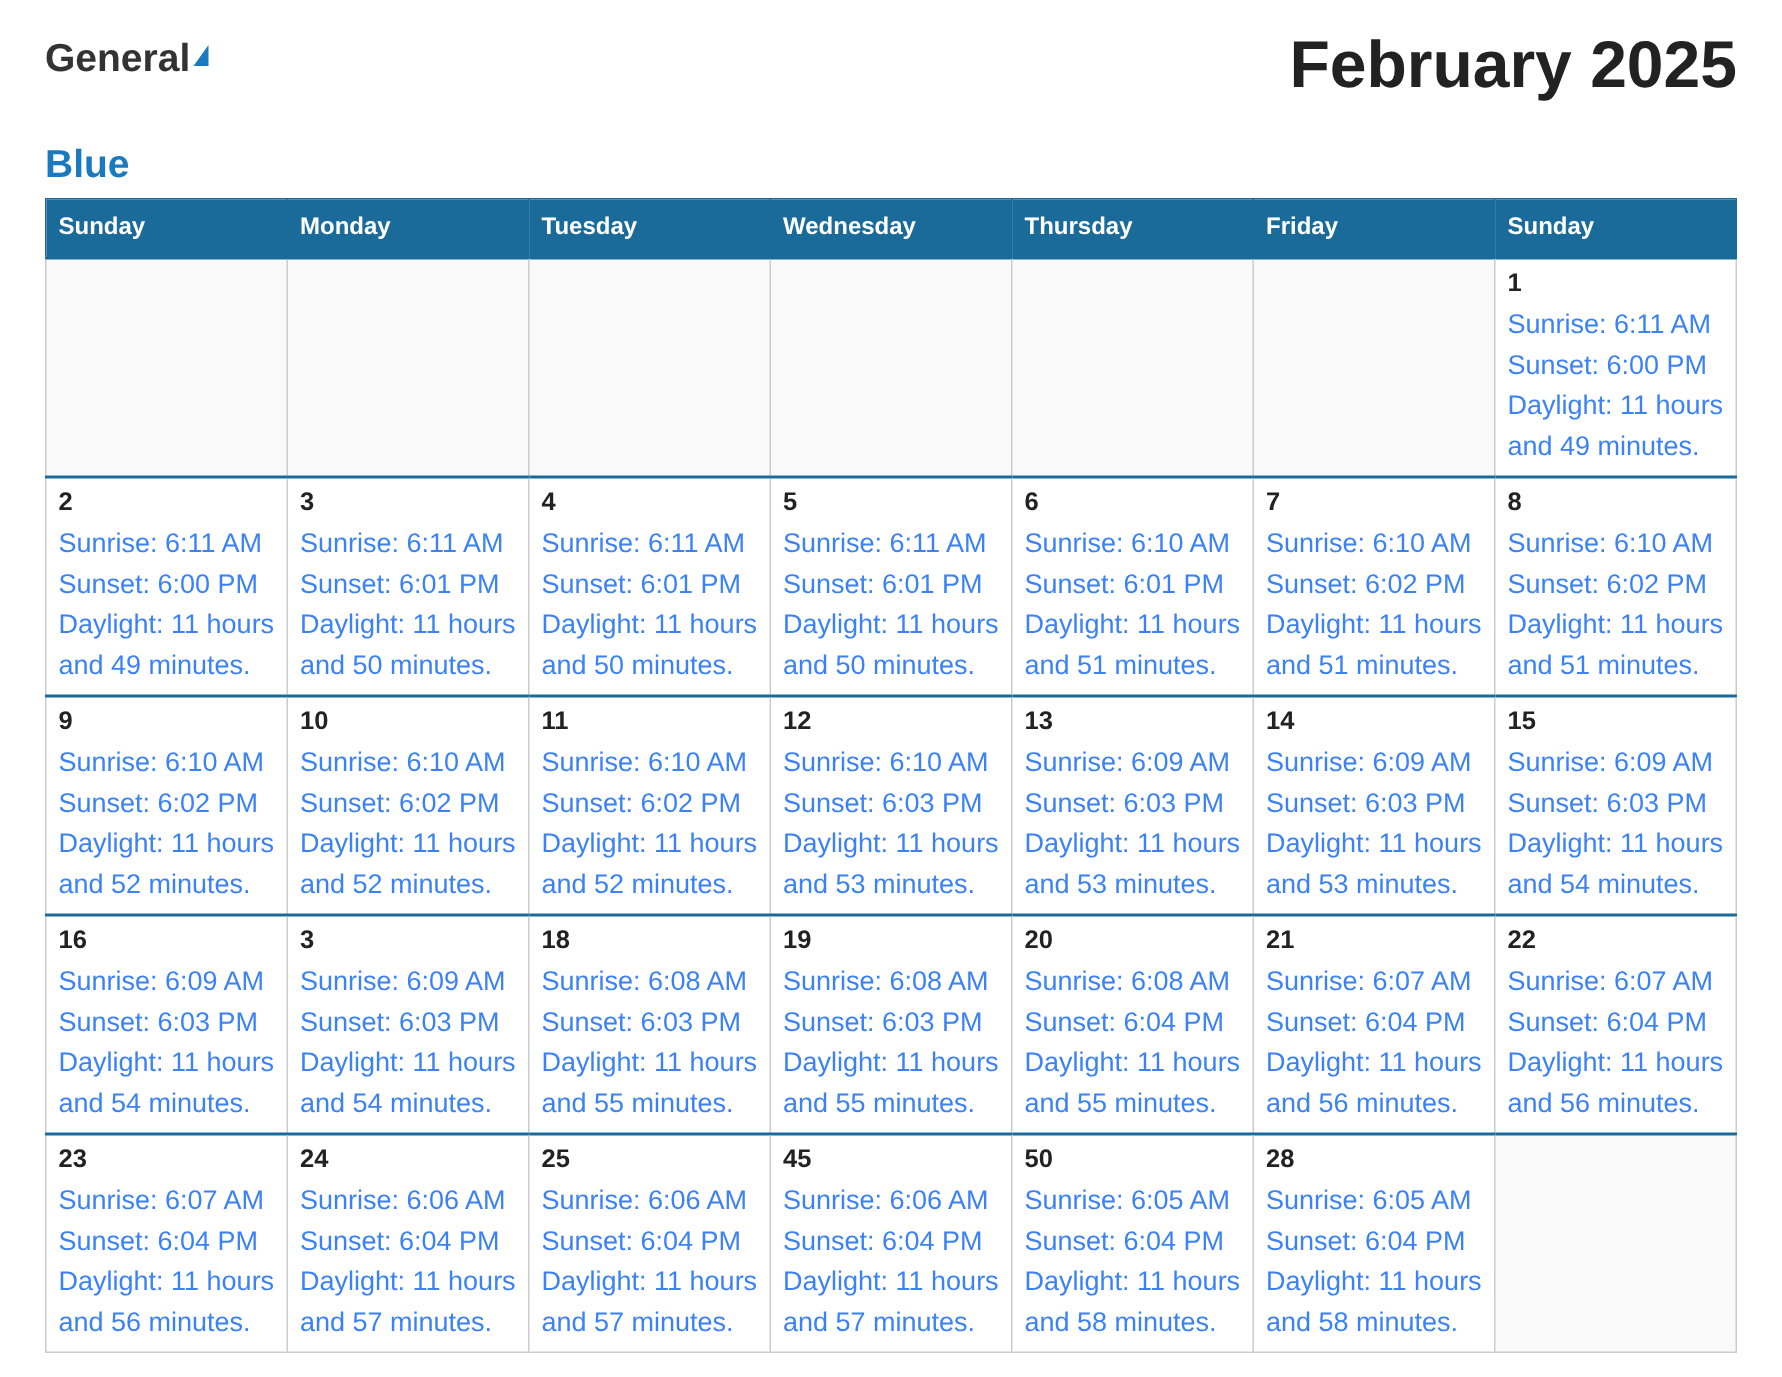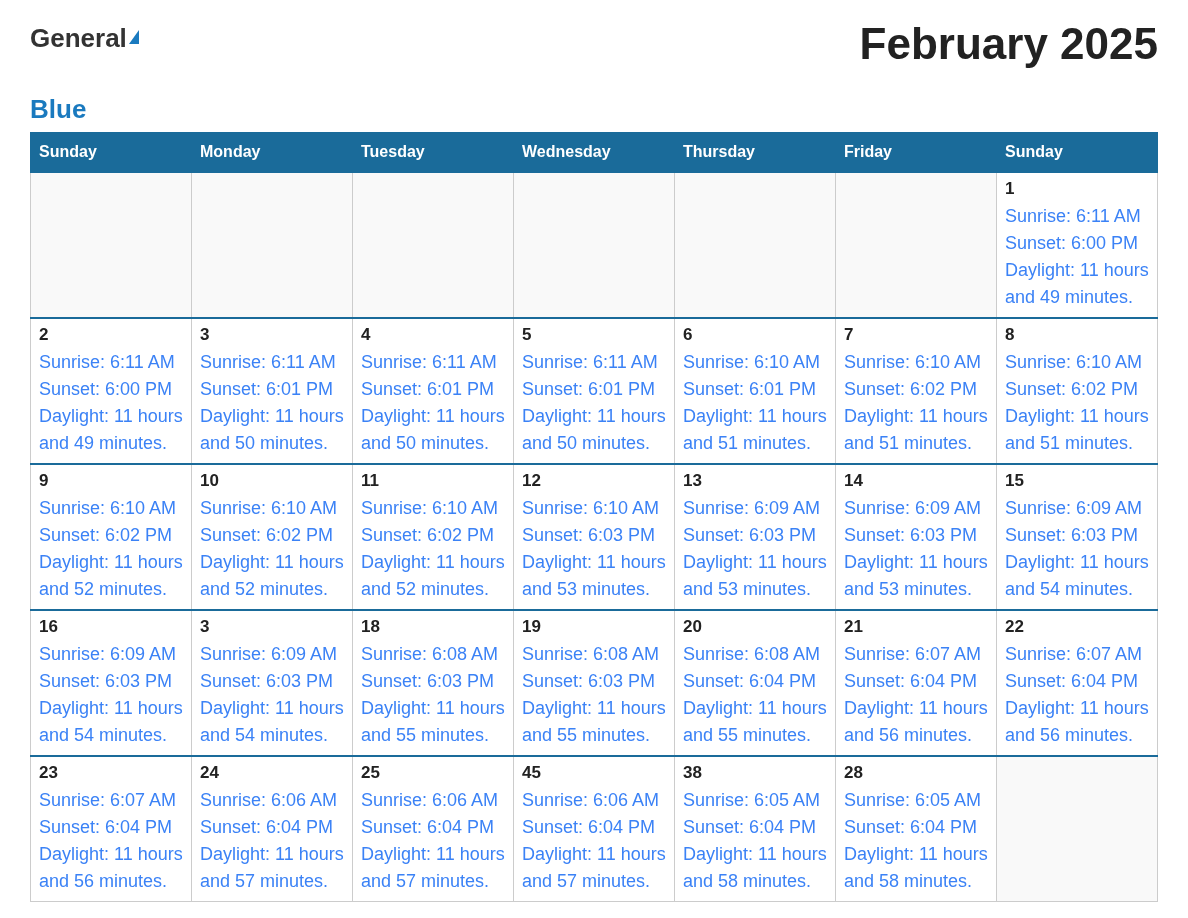--- a/index.html
+++ b/index.html
@@ -321,21 +321,21 @@
 and 57 minutes.</div>
         </td>
         <td>
           <span class="day-number">45</span>
           <div class="day-info" style="white-space: pre-line;">Sunrise: 6:06 AM
 Sunset: 6:04 PM
 Daylight: 11 hours
 and 57 minutes.</div>
         </td>
         <td>
-          <span class="day-number">38</span>
+          <span class="day-number">50</span>
           <div class="day-info" style="white-space: pre-line;">Sunrise: 6:05 AM
 Sunset: 6:04 PM
 Daylight: 11 hours
 and 58 minutes.</div>
         </td>
         <td>
           <span class="day-number">28</span>
           <div class="day-info" style="white-space: pre-line;">Sunrise: 6:05 AM
 Sunset: 6:04 PM
 Daylight: 11 hours

